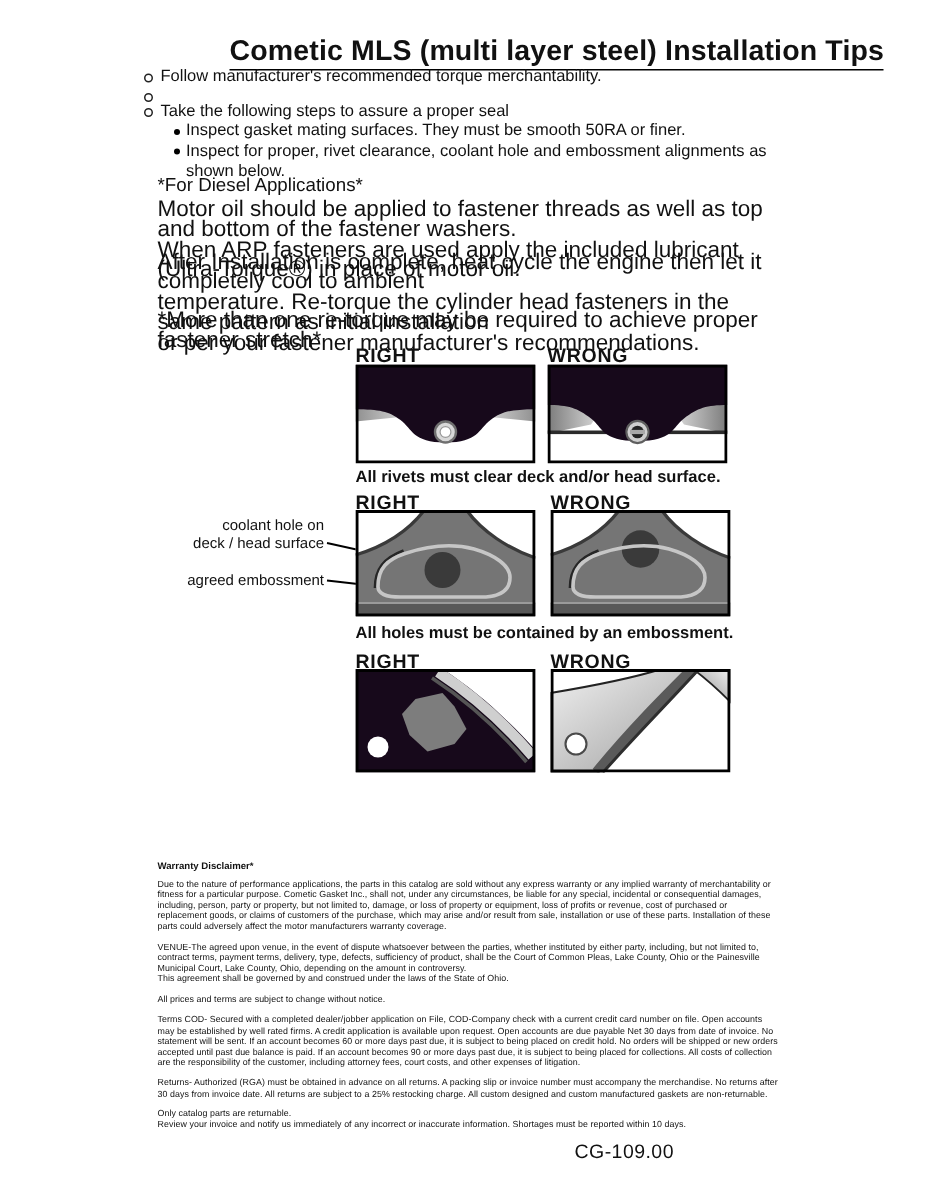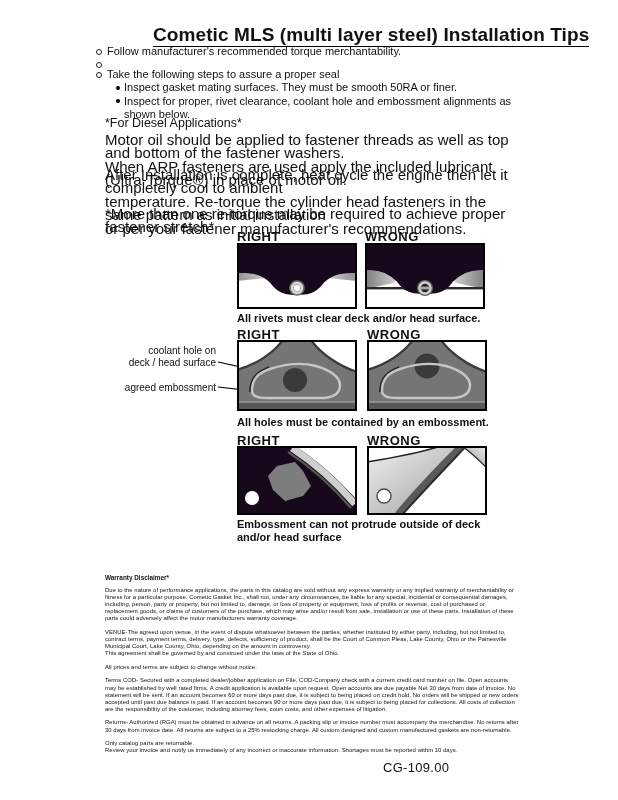--- a/index.html
+++ b/index.html
@@ -195,22 +195,20 @@
       <rect width="120" height="69" fill="#ffffff"></rect>
       <path d="M0 16 C30 11 55 6 74 0 L96 0 C72 24 48 44 32 69 L0 69 Z" fill="url(#pg1)" stroke="#222" stroke-width="1.4"></path>
       <path d="M95 0 H120 V22 C111 13 103 6 95 0 Z" fill="url(#pg2)" stroke="#222" stroke-width="1.2"></path>
       <path d="M31 69 C53 42 75 20 95 0" fill="none" stroke="#5a5a5a" stroke-width="7.5"></path>
       <path d="M35 69 C57 44 79 22 99 0" fill="none" stroke="#2e2e2e" stroke-width="2"></path>
       <circle cx="17" cy="50" r="7" fill="#ffffff" stroke="#4a4a4a" stroke-width="1.4"></circle>
       <rect x="1" y="1" width="118" height="67" fill="none" stroke="#000" stroke-width="2"></rect>
     </svg>
   </div>
 
-  <div class="abs caption" style="left:237px;top:518px;">Embossment can not protrude outside of deck
-and/or head surface</div>
 
   <div class="abs disc">
     <h3>Warranty Disclaimer*</h3>
     <p>Due to the nature of performance applications, the parts in this catalog are sold without any express warranty or any implied warranty of merchantability or fitness for a particular purpose.  Cometic Gasket Inc., shall not, under any circumstances, be liable for any special, incidental or consequential damages, including, person, party or property, but not limited to, damage, or loss of property or equipment, loss of profits or revenue, cost of purchased or replacement goods, or claims of customers of the purchase, which may arise and/or result from sale, installation or use of these parts.  Installation of these parts could adversely affect the motor manufacturers warranty coverage.</p>
     <p>VENUE-The agreed upon venue, in the event of dispute whatsoever between the parties, whether instituted by either party, including, but not limited to, contract terms, payment terms, delivery, type, defects, sufficiency of product, shall be the Court of Common Pleas, Lake County, Ohio or the Painesville Municipal Court, Lake County, Ohio, depending on the amount in controversy.
 This agreement shall be governed by and construed under the laws of the State of Ohio.</p>
     <p>All prices and terms are subject to change without notice.</p>
     <p>Terms COD- Secured with a completed dealer/jobber application on File, COD-Company check with a current credit card number on file.  Open accounts may be established by well rated firms.  A credit application is available upon request.  Open accounts are due payable Net 30 days from date of invoice.  No statement will be sent.  If an account becomes 60 or more days past due, it is subject to being placed on credit hold.  No orders will be shipped or new orders accepted until past due balance is paid.  If an account becomes 90 or more days past due, it is subject to being placed for collections.  All costs of collection are the responsibility of the customer, including attorney fees, court costs, and other expenses of litigation.</p>
     <p>Returns- Authorized (RGA) must be obtained in advance on all returns.  A packing slip or invoice number must accompany the merchandise.  No returns after 30 days from invoice date.  All returns are subject to a 25% restocking charge.  All custom designed and custom manufactured gaskets are non-returnable.</p>
     <p>Only catalog parts are returnable.

